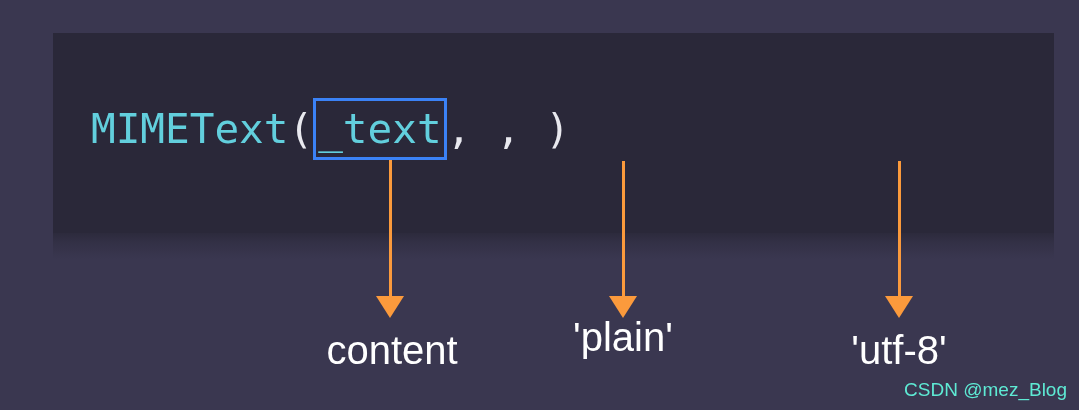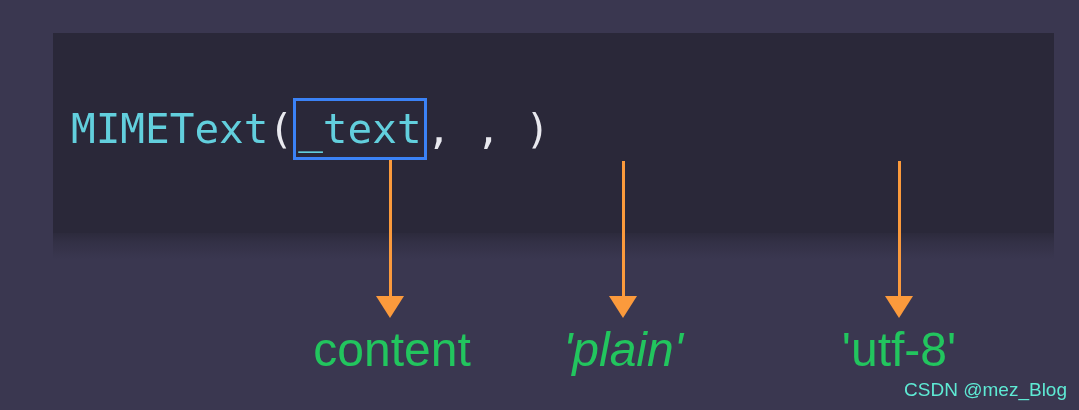--- a/index.html
+++ b/index.html
@@ -50,21 +50,21 @@
     top: 98px;
     height: 62px;
     display: flex;
     align-items: center;
     font-family: "DejaVu Sans Mono", "Liberation Mono", monospace;
     font-size: 41px;
     line-height: 62px;
     white-space: pre;
     letter-spacing: 0px;
   }
-  .tok-id   { color: #62cfdd; }
+  .tok-id   { color: #62cfdd; margin-left: 20px; }
   .tok-punc { color: #e9e9ef; }
 
   
   .param-box {
     border: 3px solid #3b82f6;
     box-sizing: border-box;
     height: 62px;
     display: flex;
     align-items: center;
     padding: 0 2px;
@@ -82,23 +82,23 @@
     width: 0;
     height: 0;
     border-left: 14px solid transparent;
     border-right: 14px solid transparent;
     border-top: 22px solid #fb9a3c;
   }
 
   
   .callout-label {
     position: absolute;
-    color: #22c55e;
+    color: #ffffff;
     font-family: "Liberation Sans", sans-serif;
-    font-size: 48px;
+    font-size: 40px;
     line-height: 46px;
     white-space: nowrap;
     transform: translateX(-50%);
     text-align: center;
   }
 
   
   #watermark {
     position: absolute;
     right: 12px;
@@ -128,21 +128,21 @@
     <span class="tok-punc"> </span>
     <span class="tok-punc">)</span>
   </div>
 
   <div class="arrow-line" style="left:389px; top:160px; height:137px;"></div>
   <div class="arrow-head" style="left:376px; top:296px;"></div>
   <div class="callout-label" style="left:392px; top:327px;">content</div>
 
   <div class="arrow-line" style="left:622px; top:161px; height:136px;"></div>
   <div class="arrow-head" style="left:609px; top:296px;"></div>
-  <div class="callout-label" style="left:623px; top:327px;font-style:italic;">'plain'</div>
+  <div class="callout-label" style="left:623px; top:314px;">'plain'</div>
 
   <div class="arrow-line" style="left:898px; top:161px; height:136px;"></div>
   <div class="arrow-head" style="left:885px; top:296px;"></div>
   <div class="callout-label" style="left:899px; top:327px;">'utf-8'</div>
 
   <div id="watermark">CSDN @mez_Blog</div>
 
 </div>
 
 </body></html>

